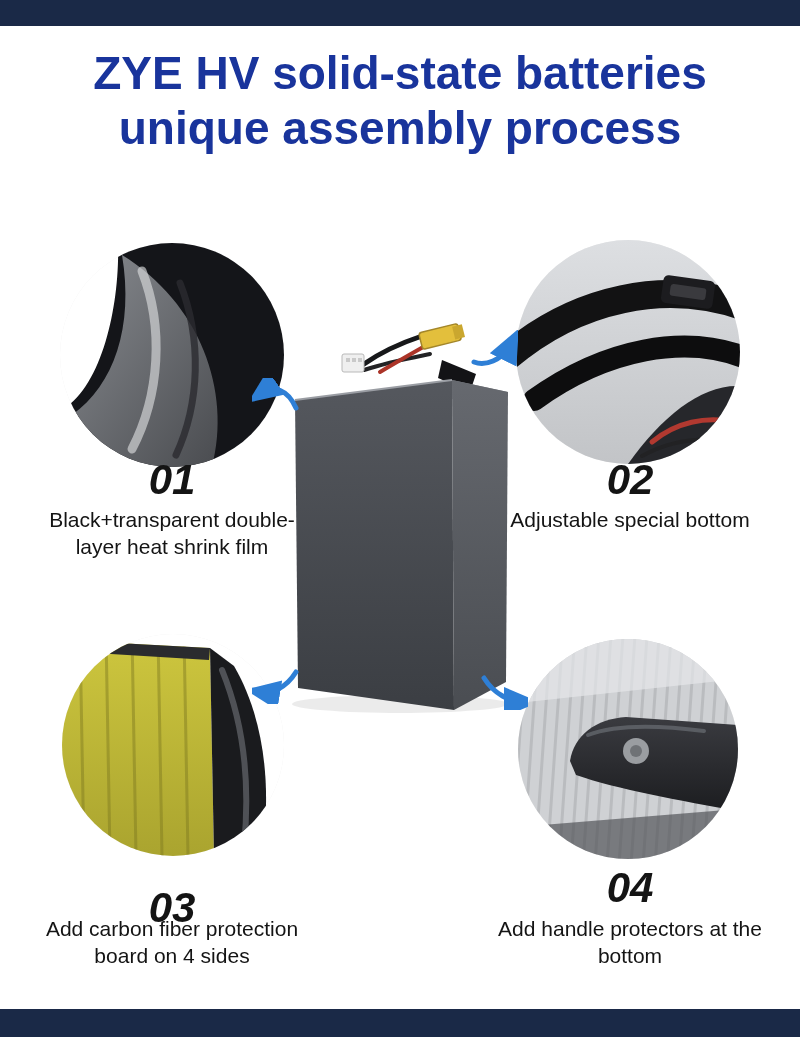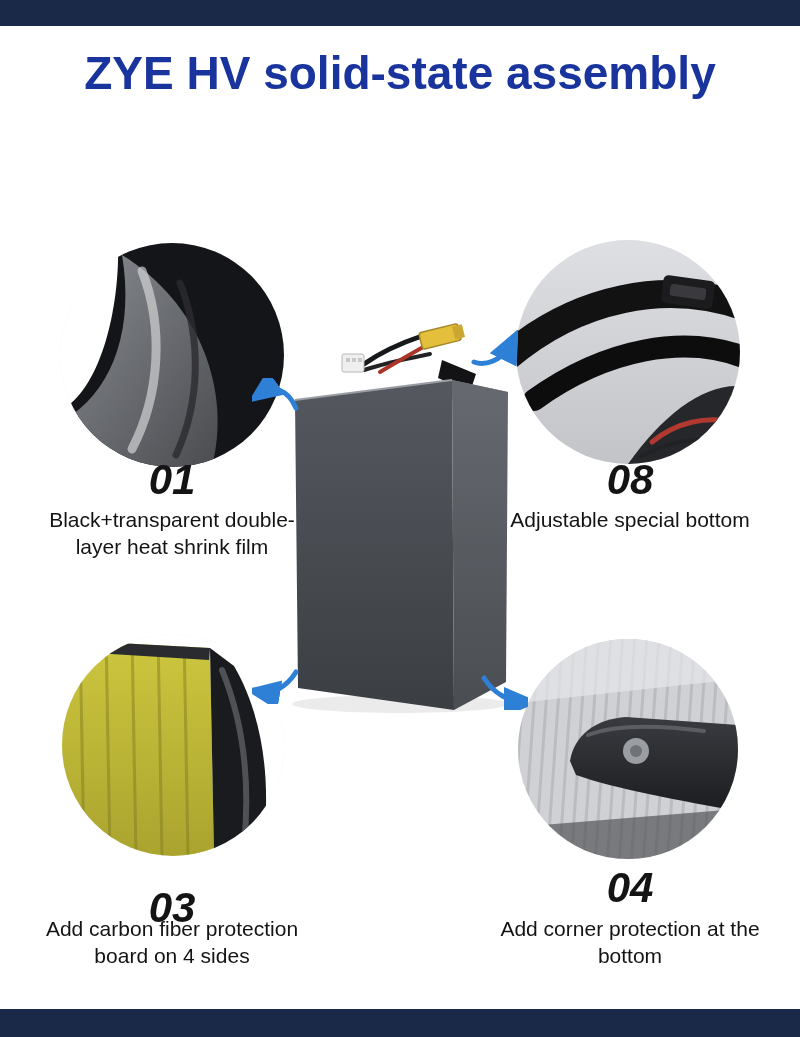--- a/index.html
+++ b/index.html
@@ -67,21 +67,22 @@
   .arrow{position:absolute;}
 </style>
 </head>
 <body>
 
 <div class="page">
 
   <div class="bar top"></div>
 
   <div class="title">
-    <div>ZYE HV solid-state assembly</div>
+    <div>ZYE HV solid-state batteries</div>
+    <div>unique assembly process</div>
   </div>
 
   <svg class="battery" viewBox="0 0 232 400">
     <defs>
       <linearGradient id="b-front" x1="0" y1="0" x2="0" y2="1">
         <stop offset="0" stop-color="#55585e"></stop>
         <stop offset="1" stop-color="#3b3e43"></stop>
       </linearGradient>
       <linearGradient id="b-side" x1="0" y1="0" x2="0" y2="1">
         <stop offset="0" stop-color="#66696f"></stop>
@@ -230,24 +231,24 @@
         <marker id="ah4" markerWidth="8" markerHeight="8" refX="4" refY="3" orient="auto">
           <path d="M0,0 L7,3 L0,6 Z" fill="#2e7fd6"></path>
         </marker>
       </defs>
     <path d="M4,8 C14,24 30,32 44,32" fill="none" stroke="#2e7fd6" stroke-width="5" stroke-linecap="round" marker-end="url(#ah4)"></path>
   </svg>
 
   <div class="feature-number" id="num-1">01</div>
   <div class="feature-label" id="lab-1">Black+transparent double-layer heat shrink film</div>
 
-  <div class="feature-number" id="num-2">08</div>
+  <div class="feature-number" id="num-2">02</div>
   <div class="feature-label" id="lab-2">Adjustable special bottom</div>
 
   <div class="feature-number" id="num-3">03</div>
   <div class="feature-label" id="lab-3">Add carbon fiber protection board on 4 sides</div>
 
   <div class="feature-number" id="num-4">04</div>
-  <div class="feature-label" id="lab-4">Add corner protection at the bottom</div>
+  <div class="feature-label" id="lab-4">Add handle protectors at the bottom</div>
 
   <div class="bar bottom"></div>
 
 </div>
 
 </body></html>

